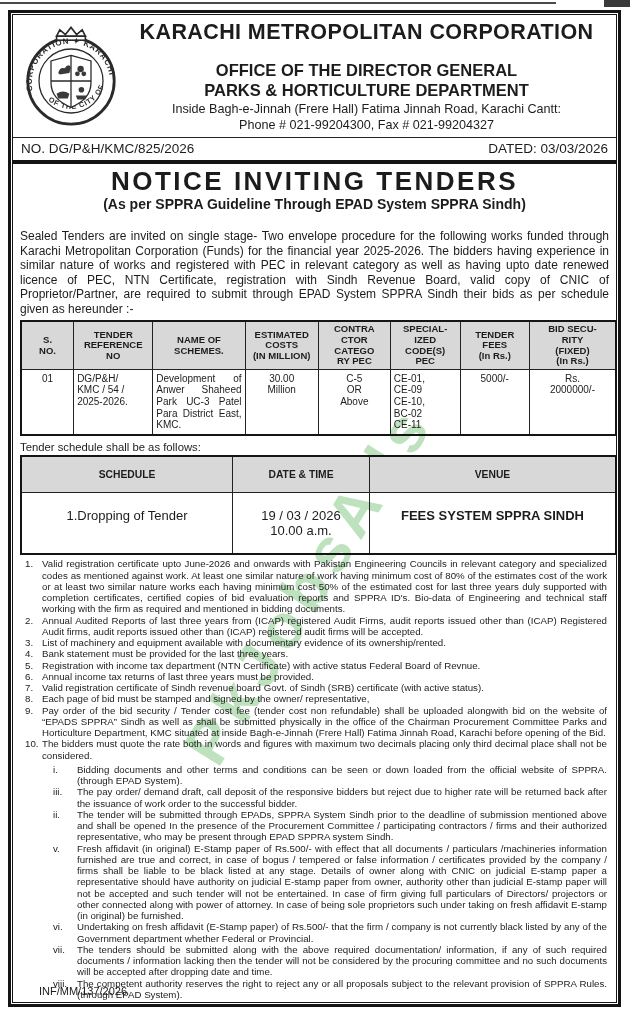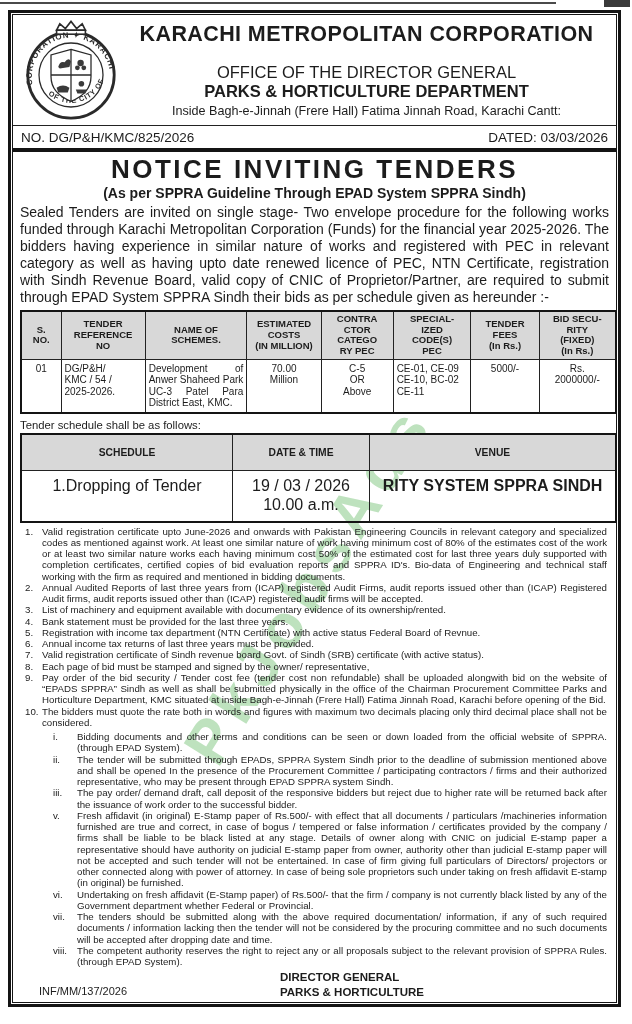--- a/index.html
+++ b/index.html
@@ -12,48 +12,48 @@
   .content{position:relative;z-index:2;}
   .wm{position:absolute;z-index:1;left:55px;top:470px;width:560px;
       transform:rotate(-58deg);transform-origin:center;
       font-size:62px;font-weight:bold;letter-spacing:8px;
       color:rgba(110,190,110,0.45);pointer-events:none;white-space:nowrap;}
   .pre{white-space:pre-line;}
 
   .hdr{display:flex;align-items:center;padding:5px 6px 3px 10px;border-bottom:1px solid #222;}
   .hdr-text{flex:1;text-align:center;padding-left:4px;}
   .org{font-size:21.5px;font-weight:bold;letter-spacing:.4px;line-height:1.15;}
-  .office{font-size:16.5px;font-weight:normal;line-height:1.2;margin-top:16px;}
+  .office{font-size:16.5px;font-weight:bold;line-height:1.2;margin-top:16px;}
   .dept{font-size:16.5px;font-weight:bold;line-height:1.2;}
   .addr{font-size:12.6px;line-height:1.25;margin-top:2px;}
   .phone{font-size:12.6px;line-height:1.25;}
 
   .refrow{display:flex;justify-content:space-between;align-items:center;
           padding:2px 8px;font-size:13.5px;height:18px;}
   .blackbar{height:4px;background:#141414;}
 
   .title-sec{text-align:center;padding:2px 4px 1px;}
   .big-title{font-size:26px;font-weight:bold;letter-spacing:2.5px;line-height:1.1;margin:1px 0 0;}
   .subtitle{font-size:14px;font-weight:bold;line-height:1.2;margin-top:1px;}
-  .intro{padding:2px 7px 1px;font-size:14px;line-height:1.21;text-align:justify;}
+  .intro{padding:2px 7px 1px;font-size:12px;line-height:1.21;text-align:justify;margin-top:13px;}
 
   table{border-collapse:collapse;background:transparent;}
   .ttable{margin:3px 7px 1px;width:597px;border:2px solid #141414;}
   .ttable th{background:#d8d8d8;border:1.5px solid #222;font-size:9.5px;font-weight:bold;
              line-height:1.12;padding:2px 1px;text-align:center;vertical-align:middle;}
-  .ttable td{border:1.5px solid #222;font-size:10px;line-height:1.16;padding:3px 7px;
+  .ttable td{border:1.5px solid #222;font-size:10px;line-height:1.16;padding:3px 20px;
              text-align:center;vertical-align:top;}
   .ttable td.lft{text-align:left;padding-left:3px;}
   .ttable td.jst{text-align:justify;padding:3px 3px;}
 
   .sched-label{padding:4px 7px 2px;font-size:11.3px;}
   .stable{margin:0 7px;width:597px;border:2px solid #141414;}
   .stable th{background:#d8d8d8;border:1.5px solid #222;font-size:10.3px;font-weight:bold;
              padding:12px;text-align:center;}
-  .stable td{border:1.5px solid #222;font-size:16px;line-height:1.18;padding:6px 4px;vertical-align:top;}
+  .stable td{border:1.5px solid #222;font-size:13px;line-height:1.18;padding:15px 4px;vertical-align:top;}
   .stable td.c{text-align:center;}
   .venue-bold{font-weight:bold;text-align:center;}
 
   .reqs{padding:3px 9px 0 7px;}
   .li{display:flex;font-size:9.7px;line-height:1.16;}
   .li .num{flex:none;width:22px;padding-left:5px;box-sizing:border-box;}
   .li .txt{flex:1;text-align:justify;}
   .terms-head{font-size:10.8px;font-weight:bold;padding:1px 0 0 7px;line-height:1.2;}
   .terms .li .num{width:24px;margin-left:33px;padding-left:0;}
 
@@ -111,20 +111,21 @@
                 <path d="M 66,80 h 14 l -2,5 h -10 Z"></path>
                 <circle cx="73" cy="73" r="3.5"></circle>
               </g>
             </g>
           </svg>
           <div class="hdr-text">
             <div class="org">KARACHI METROPOLITAN CORPORATION</div>
             <div class="office">OFFICE OF THE DIRECTOR GENERAL</div>
             <div class="dept">PARKS &amp; HORTICULTURE DEPARTMENT</div>
             <div class="addr">Inside Bagh-e-Jinnah (Frere Hall) Fatima Jinnah Road, Karachi Cantt:</div>
+            <div class="phone">Phone # 021-99204300, Fax # 021-99204327</div>
           </div>
         </div>
 
         <div class="refrow">
           <span>NO. DG/P&amp;H/KMC/825/2026</span>
           <span>DATED: 03/03/2026</span>
         </div>
         <div class="blackbar"></div>
 
         <div class="title-sec">
@@ -162,21 +163,21 @@
 RITY
 (FIXED)
 (In Rs.)</th>
           </tr>
           <tr>
             <td>01</td>
             <td class="lft pre">DG/P&amp;H/
 KMC / 54 /
 2025-2026.</td>
             <td class="jst">Development of Anwer Shaheed Park UC-3 Patel Para District East, KMC.</td>
-            <td class="pre">70.00
+            <td class="pre">30.00
 Million</td>
             <td class="pre">C-5
 OR
 Above</td>
             <td class="lft">CE-01, CE-09 CE-10, BC-02 CE-11</td>
             <td>5000/-</td>
             <td class="pre">Rs.
 2000000/-</td>
           </tr>
         </tbody>
@@ -187,21 +188,21 @@
           <tbody>
               <tr>
             <th style="width:186px">SCHEDULE</th>
             <th style="width:112px">DATE &amp; TIME</th>
             <th>VENUE</th>
           </tr>
           <tr>
             <td class="c">1.Dropping of Tender</td>
             <td class="c pre">19 / 03 / 2026
 10.00 a.m.</td>
-            <td class="venue-bold">RITY SYSTEM SPPRA SINDH</td>
+            <td class="venue-bold">FEES SYSTEM SPPRA SINDH</td>
           </tr>
         </tbody>
           </table>
 
         <div class="reqs">
           <div class="li">
               <span class="num">1.</span>
               <span class="txt">Valid registration certificate upto June-2026 and onwards with Pakistan Engineering Councils in relevant category and specialized codes as mentioned against work. At least one similar nature of work having minimum cost of 80% of the estimates cost of the work or at least two similar nature works each having minimum cost 50% of the estimated cost for last three years duly supported with completion certificates, certified copies of bid evaluation reports and SPPRA ID's. Bio-data of Engineering and technical staff working with the firm as required and mentioned in bidding documents.</span>
             </div>
           <div class="li">
@@ -241,26 +242,26 @@
               <span class="txt">The bidders must quote the rate both in words and figures with maximum two decimals placing only third decimal place shall not be considered.</span>
             </div>
         </div>
 
         <div class="reqs terms">
           <div class="li">
               <span class="num">i.</span>
               <span class="txt">Bidding documents and other terms and conditions can be seen or down loaded from the official website of SPPRA. (through EPAD System).</span>
             </div>
           <div class="li">
+              <span class="num">iii.</span>
+              <span class="txt">The pay order/ demand draft, call deposit of the responsive bidders but reject due to higher rate will be returned back after the issuance of work order to the successful bidder.</span>
+            </div>
+          <div class="li">
               <span class="num">ii.</span>
               <span class="txt">The tender will be submitted through EPADs, SPPRA System Sindh prior to the deadline of submission mentioned above and shall be opened In the presence of the Procurement Committee / participating contractors / firms and their authorized representative, who may be present through EPAD SPPRA system Sindh.</span>
-            </div>
-          <div class="li">
-              <span class="num">iii.</span>
-              <span class="txt">The pay order/ demand draft, call deposit of the responsive bidders but reject due to higher rate will be returned back after the issuance of work order to the successful bidder.</span>
             </div>
           <div class="li">
               <span class="num">v.</span>
               <span class="txt">Fresh affidavit (in original) E-Stamp paper of Rs.500/- with effect that all documents / particulars /machineries information furnished are true and correct, in case of bogus / tempered or false information / certificates provided by the company / firms shall be liable to be black listed at any stage. Details of owner along with CNIC on judicial E-stamp paper a representative should have authority on judicial E-stamp paper from owner, authority other than judicial E-stamp paper will not be accepted and such tender will not be entertained. In case of firm giving full particulars of Directors/ projectors or other connected along with power of attorney. In case of being sole proprietors such under taking on fresh affidavit E-stamp (in original) be furnished.</span>
             </div>
           <div class="li">
               <span class="num">vi.</span>
               <span class="txt">Undertaking on fresh affidavit (E-Stamp paper) of Rs.500/- that the firm / company is not currently black listed by any of the Government department whether Federal or Provincial.</span>
             </div>
           <div class="li">

